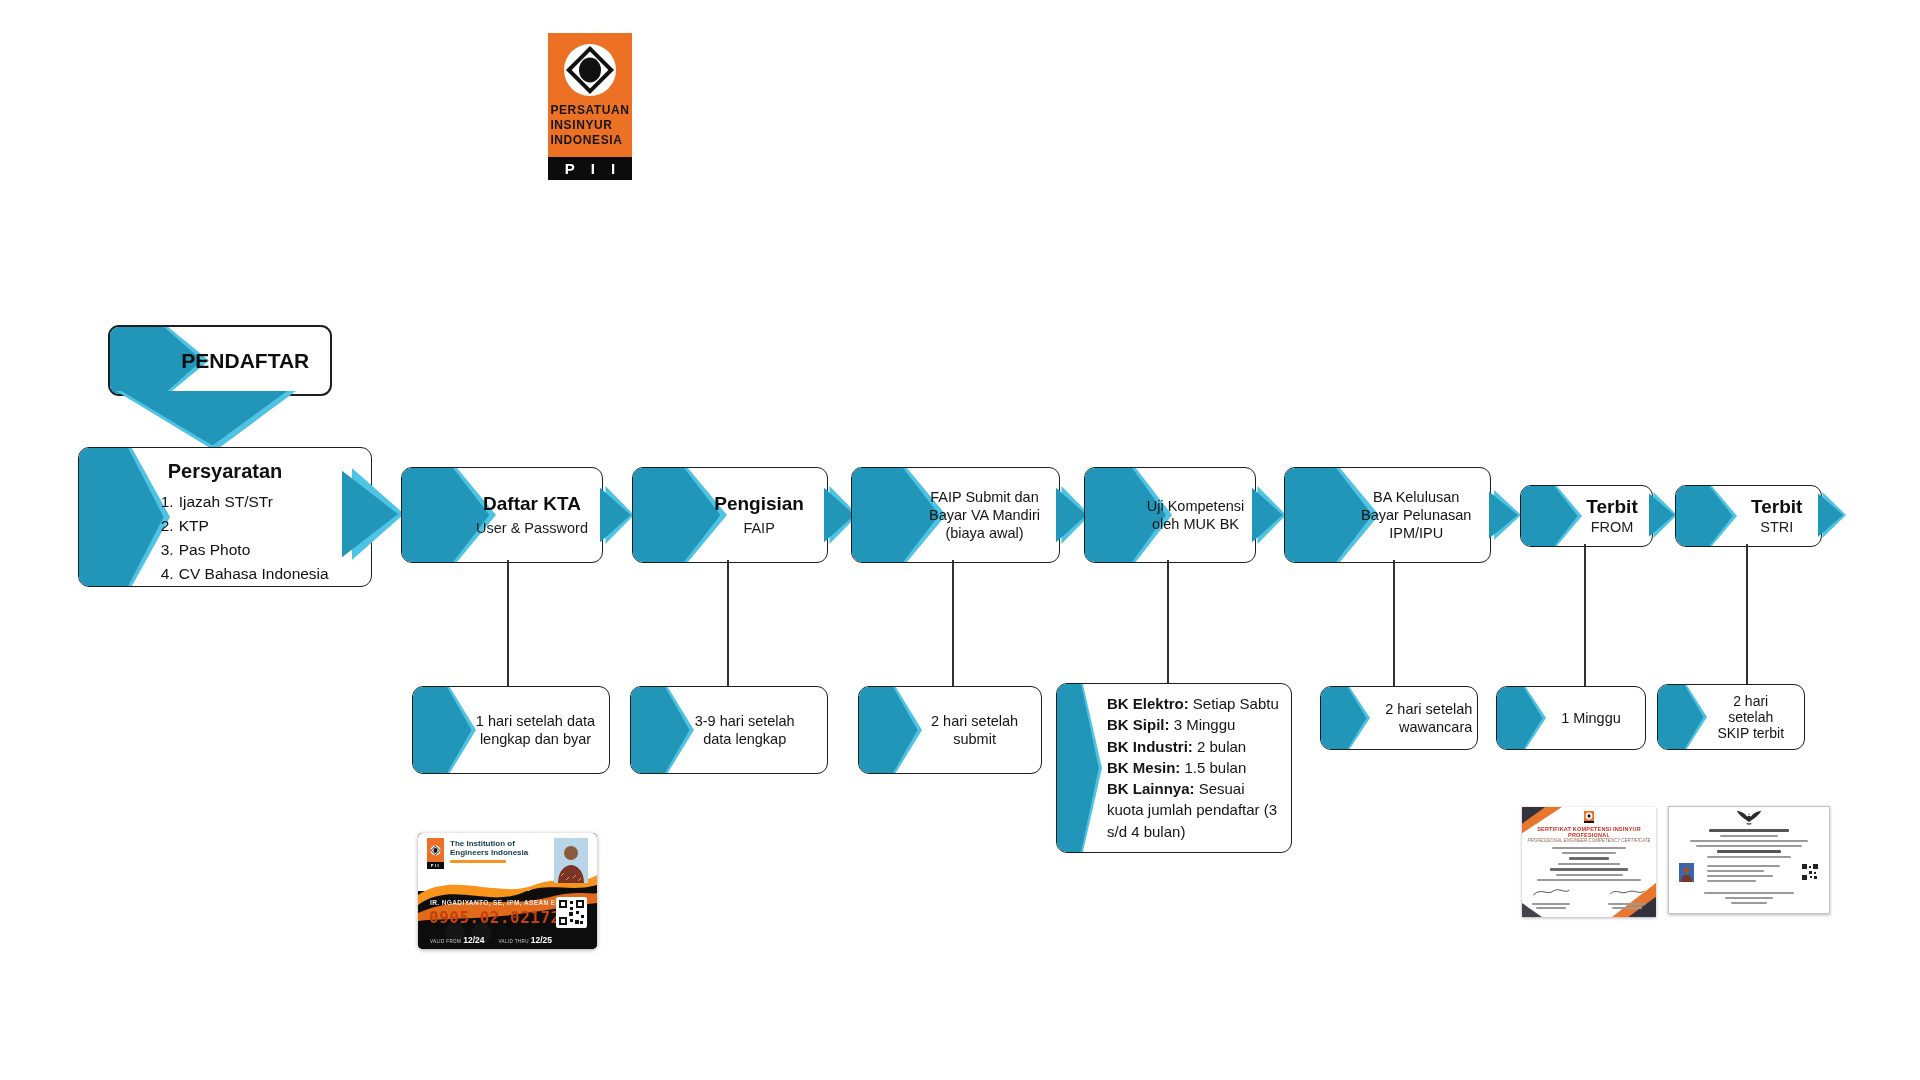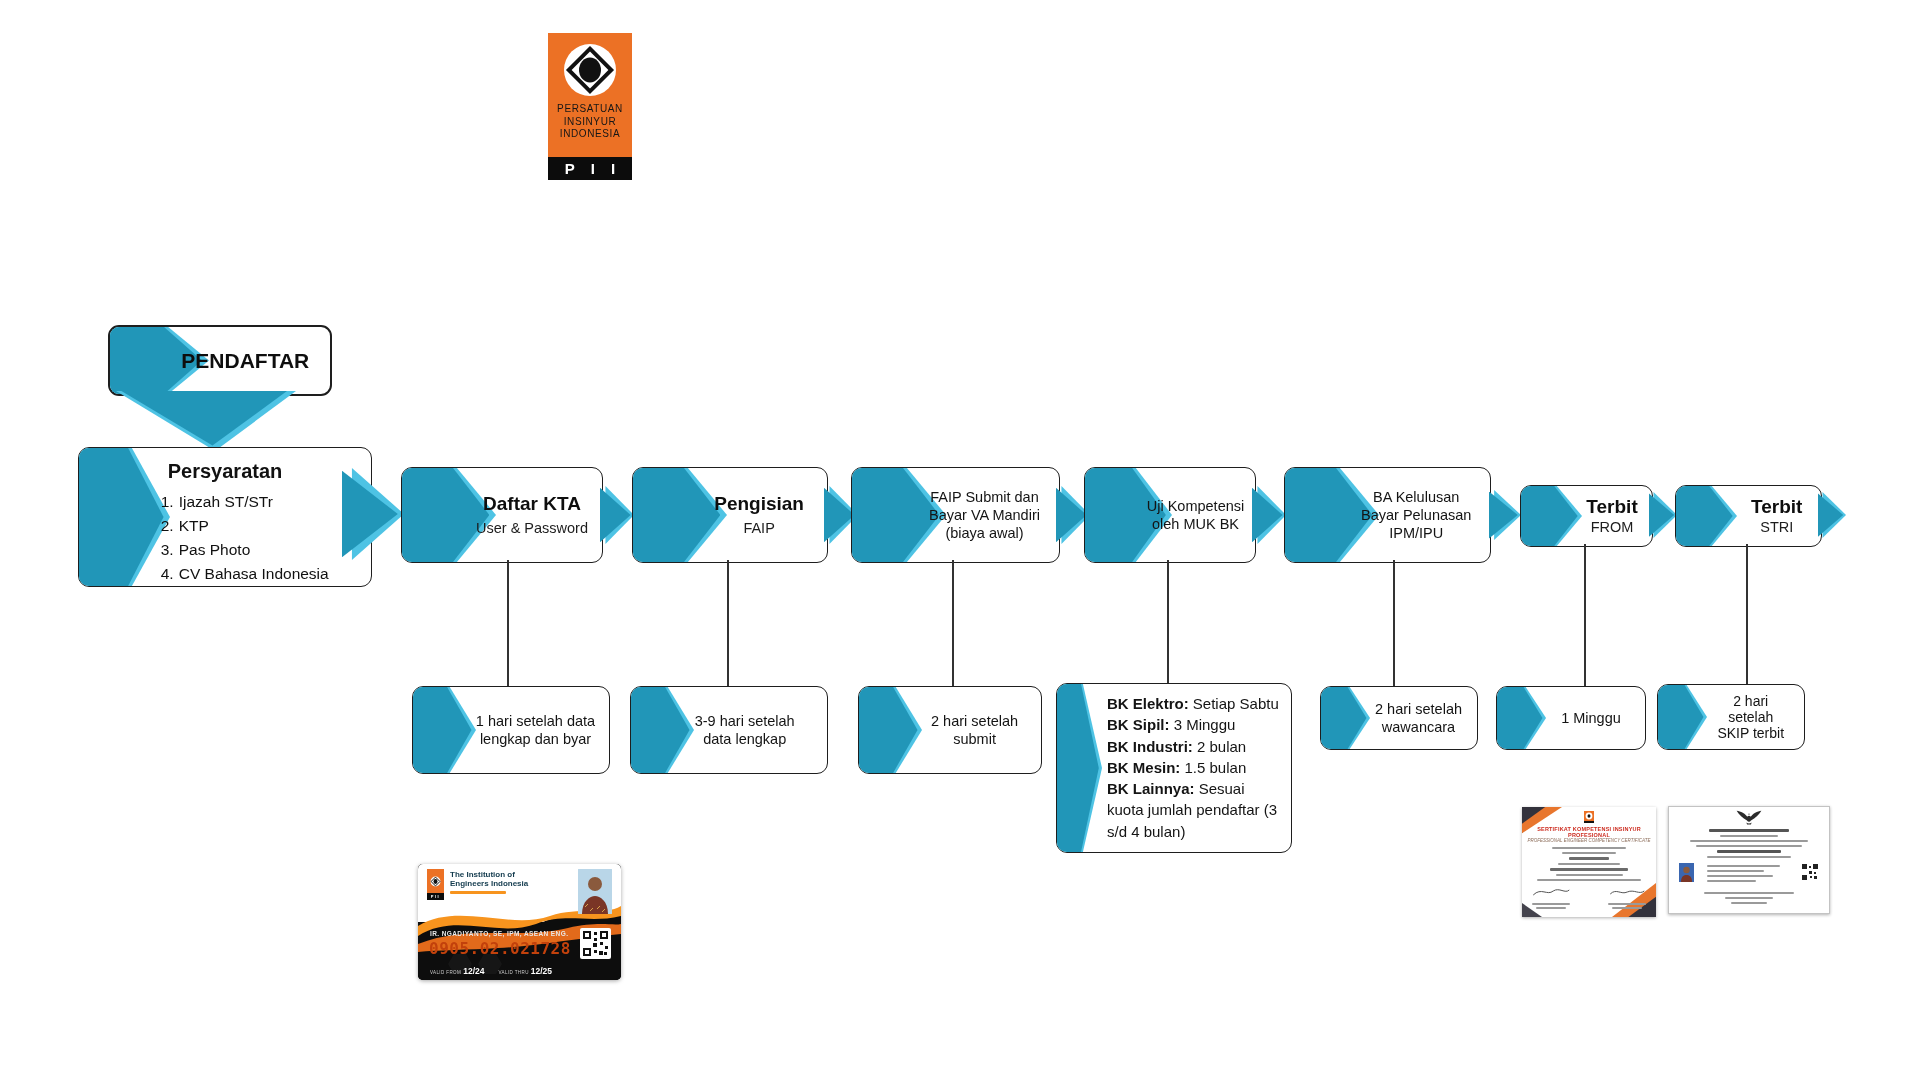--- a/index.html
+++ b/index.html
@@ -8,21 +8,21 @@
 
   
   .banner{position:absolute;left:634px;top:57px;width:662px;height:127px;
           background:#2BA1BD;border-radius:20px;display:flex;align-items:center;}
   .banner-title{padding-left:104px;font-size:35px;font-weight:bold;color:#fff;letter-spacing:.5px;}
   .pii-logo{position:absolute;left:548px;top:33px;width:84px;height:147px;z-index:3;
             display:flex;flex-direction:column;}
   .pii-logo .orange{flex:1;background:#EC7125;display:flex;flex-direction:column;align-items:center;padding-top:9px;}
   .pii-logo .band{height:23px;background:#0c0c0c;color:#fff;font-weight:bold;font-size:15px;
                   letter-spacing:6px;display:flex;align-items:center;justify-content:center;padding-left:6px;}
-  .org-lines{margin-top:5px;text-align:center;font-size:10px;font-weight:normal;line-height:1.25;
+  .org-lines{margin-top:5px;font-size:12px;font-weight:bold;line-height:1.25;
              color:#161616;letter-spacing:.6px;}
 
   
   .box{position:absolute;background:#fff;border:2px solid #1e1e1e;border-radius:11px;overflow:hidden;}
   .chev{position:absolute;left:-1px;top:-1px;bottom:-1px;}
   .chev::before{content:"";position:absolute;inset:0;background:#4EC3E4;
                 clip-path:polygon(0 0,58% 0,100% 50%,58% 100%,0 100%);}
   .chev::after{content:"";position:absolute;inset:0 7% 0 0;background:#2196B8;
                clip-path:polygon(0 0,58% 0,100% 50%,58% 100%,0 100%);}
   .bcontent{position:absolute;left:30%;right:3%;top:50%;transform:translateY(-50%);text-align:center;}
@@ -50,21 +50,21 @@
   .pers-list{position:absolute;left:28%;top:42px;font-size:15.5px;line-height:1.55;}
   .pitem{display:flex;}
   .pitem .num{width:18px;flex:0 0 auto;}
 
   
   .bk-content{position:absolute;left:50px;right:8px;top:50%;transform:translateY(-50%);
               font-size:15px;line-height:1.42;color:#141414;}
   .bk-label{font-weight:bold;}
 
   
-  .kta-card{position:absolute;left:418px;top:864px;width:203px;height:116px;border-radius:5px;
+  .kta-card{position:absolute;left:418px;top:833px;width:179px;height:116px;border-radius:5px;
             overflow:hidden;background:#101010;box-shadow:0 1px 4px rgba(0,0,0,.35);}
   .kta-card svg.bg{position:absolute;inset:0;width:100%;height:100%;}
   .card-mini-logo{position:absolute;left:9px;top:5px;width:17px;height:31px;display:flex;flex-direction:column;z-index:2;}
   .card-mini-logo .o{flex:1;background:#EC7125;display:flex;align-items:center;justify-content:center;}
   .card-mini-logo .b{height:7px;background:#0c0c0c;color:#fff;font-size:4px;font-weight:bold;
                      letter-spacing:1.5px;display:flex;align-items:center;justify-content:center;}
   .card-org{position:absolute;left:32px;top:6px;z-index:2;font-size:8px;font-weight:bold;
             color:#123a4d;line-height:1.15;}
   .card-tagline{width:56px;height:3px;background:#F7941E;margin-top:3px;border-radius:1px;}
   .card-photo{position:absolute;right:9px;top:5px;width:34px;height:45px;background:#b9d6e8;
@@ -237,21 +237,21 @@
       <span class="bk-label">BK Elektro:</span><span> Setiap Sabtu</span><br>
       <span class="bk-label">BK Sipil:</span><span> 3 Minggu</span><br>
       <span class="bk-label">BK Industri:</span><span> 2 bulan</span><br>
       <span class="bk-label">BK Mesin:</span><span> 1.5 bulan</span><br>
       <span class="bk-label">BK Lainnya:</span><span> Sesuai kuota jumlah pendaftar (3 s/d 4 bulan)</span>
     </div>
   </div>
 
   <div class="box" style="left:1320px;top:686px;width:156px;height:62px;border-width:1.5px;">
     <div class="chev" style="width:50px;"></div>
-    <div class="bcontent" style="left:28%;">
+    <div class="bcontent" style="left:28%;text-align:right;">
       <div class="btext">2 hari setelah wawancara</div>
     </div>
   </div>
   <div class="box" style="left:1496px;top:686px;width:148px;height:62px;border-width:1.5px;">
     <div class="chev" style="width:50px;"></div>
     <div class="bcontent" style="left:30%;">
       <div class="btext">1 Minggu</div>
     </div>
   </div>
   <div class="box" style="left:1657px;top:684px;width:146px;height:64px;border-width:1.5px;">

